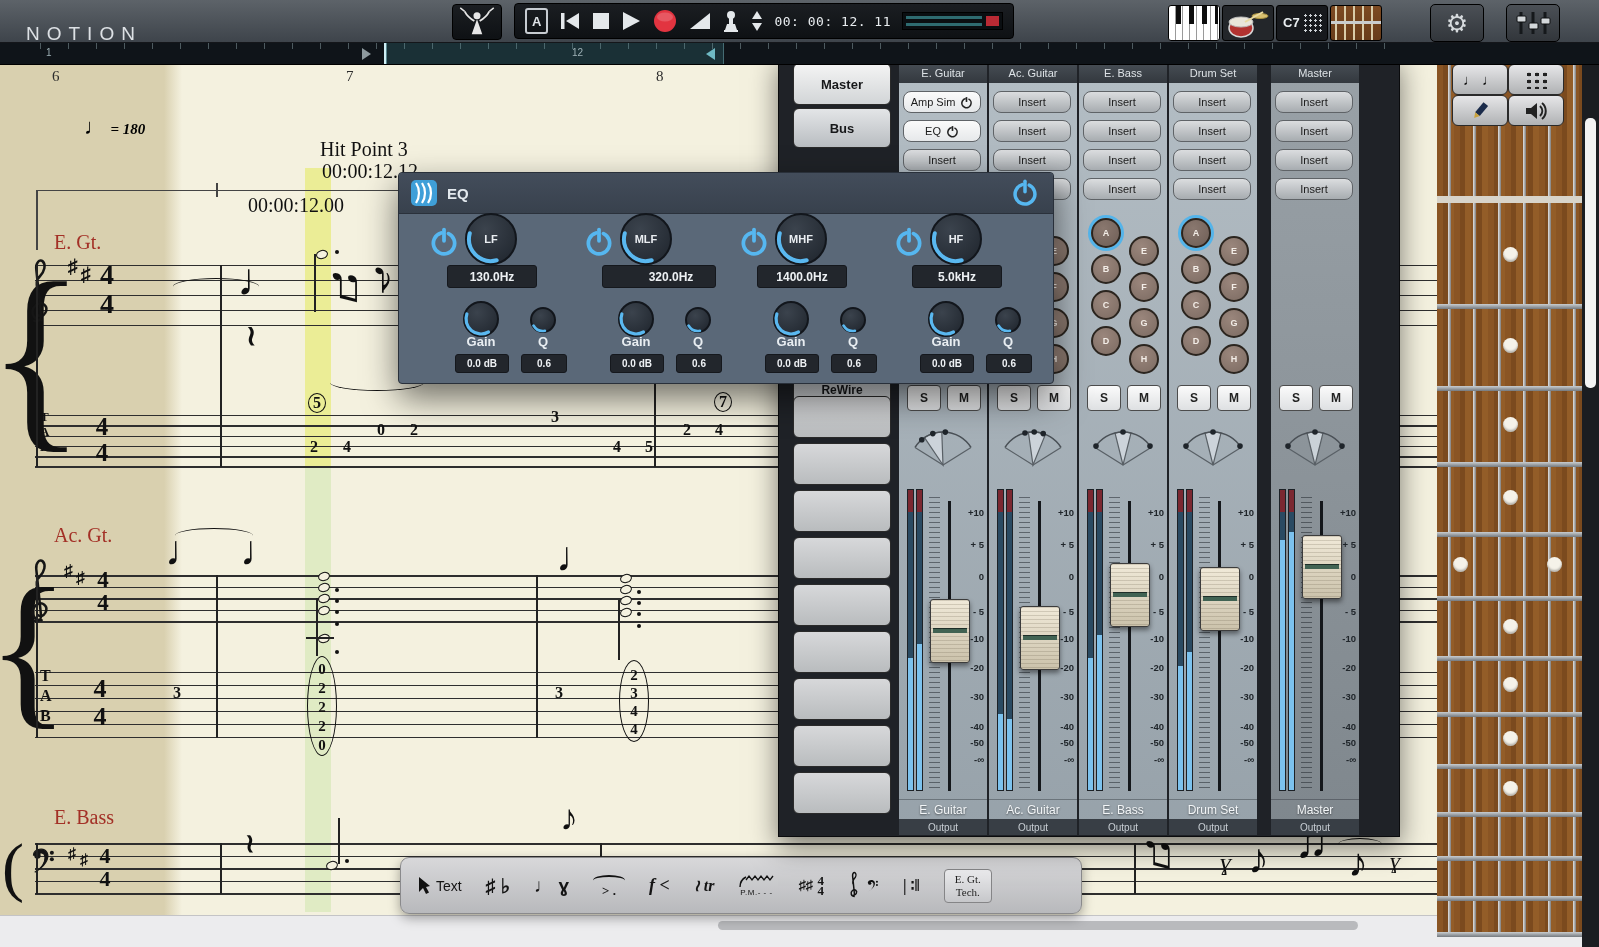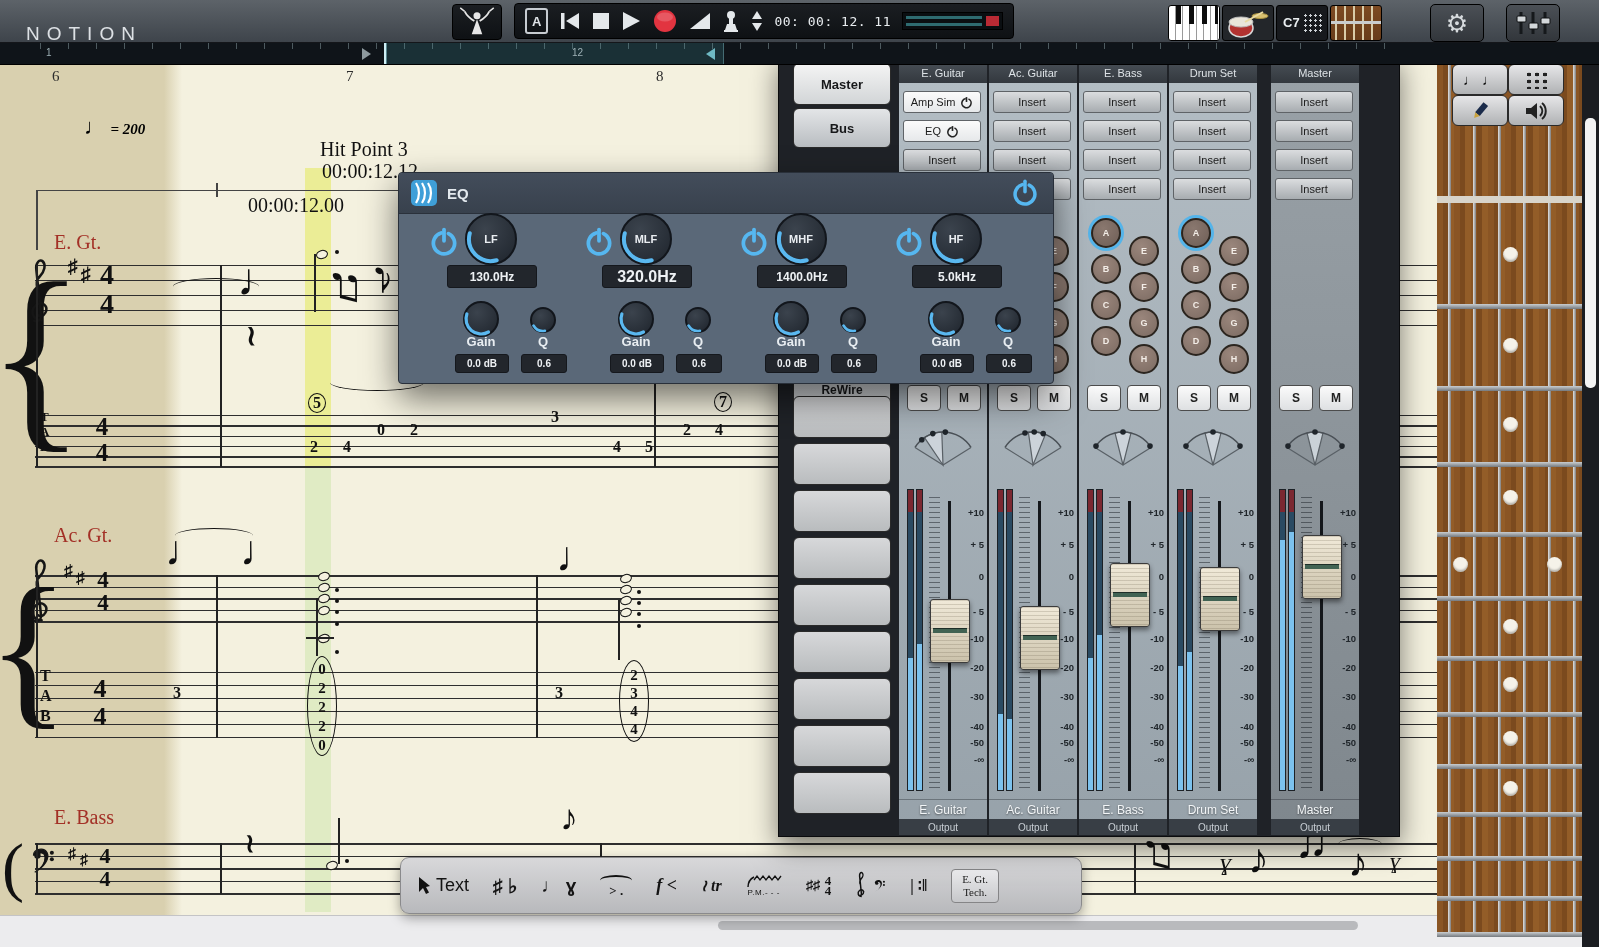--- a/index.html
+++ b/index.html
@@ -66,21 +66,21 @@
   .eqknob{position:absolute;border-radius:50%;background:radial-gradient(circle at 38% 30%,#3b434d,#1e242c);border:2px solid #12161c;box-sizing:border-box;color:#eaeef2;font-weight:bold;}
   .eqbox{position:absolute;background:#22262c;border:1px solid #15181d;border-radius:3px;color:#eef1f4;font-weight:bold;text-align:center;}
   .eqlab{position:absolute;transform:translateX(-50%);font-size:13px;font-weight:bold;color:#e8edf1;}
 
   
   #mixer{left:778px;top:55px;width:620px;height:780px;background:#1f2227;border:1px solid #0a0b0d;box-shadow:0 10px 26px rgba(0,0,0,.5);z-index:40;}
   .mtab{position:absolute;left:14px;width:96px;border:1px solid #2a2a2a;border-radius:6px;font-size:13px;font-weight:bold;color:#17181a;}
   .strip{position:absolute;top:7px;height:772px;width:88px;background:linear-gradient(180deg,#b3bdc4,#97a2aa);}
   .strip.master{background:linear-gradient(180deg,#99a1a7,#7f878d);}
   .shead{position:absolute;left:0;top:0;width:100%;height:20px;background:linear-gradient(#474e55,#33383e);color:#dde2e6;font-size:11px;}
-  .ins{position:absolute;left:4px;width:78px;height:22px;background:linear-gradient(#dbdddf,#a7acb0);border:1px solid #5f6367;border-radius:3px;font-size:11px;color:#1b1b1b;box-sizing:border-box;}
+  .ins{position:absolute;left:4px;width:78px;height:22px;background:linear-gradient(#dbdddf,#a7acb0);border:1px solid #5f6367;border-radius:8px;font-size:11px;color:#1b1b1b;box-sizing:border-box;}
   .ins.white{background:linear-gradient(#fbfbfb,#e6e8ea);}
   .mknob{position:absolute;width:30px;height:30px;border-radius:50%;background:radial-gradient(circle at 40% 32%,#9a867c,#7c6b62);border:2px solid #2b251f;box-sizing:border-box;color:#f3ede7;font-size:9px;font-weight:bold;}
   .mknob.on{box-shadow:0 0 0 3px #54b4ea;background:radial-gradient(circle at 40% 32%,#8a786f,#6e5e56);}
   .sm{position:absolute;width:32px;height:24px;background:linear-gradient(#fbfbfb,#dee0e2);border:1px solid #4c4c4c;border-radius:4px;font-size:12px;font-weight:bold;color:#222;}
   .meter{position:absolute;width:7px;top:426px;height:302px;border:1px solid #1c2126;box-sizing:border-box;}
   .ladder{position:absolute;left:30px;top:434px;width:11px;height:292px;background:repeating-linear-gradient(rgba(25,31,37,.5) 0 1px,transparent 1px 5px);}
   .ftrack{position:absolute;left:49px;top:438px;width:3px;height:290px;background:#14171b;}
   .fader{position:absolute;left:31px;width:38px;height:62px;border:1px solid #3c3c3c;border-radius:3px;background:linear-gradient(#f0e9d8,#cbc2ab);box-shadow:0 3px 5px rgba(0,0,0,.45);}
   .fader i{position:absolute;left:0;right:0;top:0;bottom:0;background:repeating-linear-gradient(rgba(90,80,60,.20) 0 1px,transparent 1px 4px);}
   .fader b{position:absolute;left:2px;right:2px;top:28px;height:4px;background:#416353;border-top:1px solid #1e2e28;}
@@ -234,21 +234,21 @@
     <div class="hl" style="left:305px;top:404px;height:444px;background:rgba(196,226,160,.42);"></div>
 
     <div class="stlines" style="top:201px;height:62px;background:repeating-linear-gradient(#2e2e2e 0 1.5px,transparent 1.5px 15px);"></div>
     <div class="stlines" style="top:351px;height:53px;background:repeating-linear-gradient(#2e2e2e 0 1.3px,transparent 1.3px 10.3px);"></div>
     <div class="stlines" style="top:511px;height:48px;background:repeating-linear-gradient(#2e2e2e 0 1.5px,transparent 1.5px 11.6px);"></div>
     <div class="stlines" style="top:608px;height:67px;background:repeating-linear-gradient(#2e2e2e 0 1.3px,transparent 1.3px 13px);"></div>
     <div class="stlines" style="top:779px;height:52px;background:repeating-linear-gradient(#2e2e2e 0 1.5px,transparent 1.5px 12.6px);"></div>
 
     <div class="abs" style="left:84px;top:50px;">
       <span class="ser" style="font-size:22px;">♩</span>
-      <span class="ser it" style="font-size:15px;font-weight:bold;">= 200</span>
+      <span class="ser it" style="font-size:15px;font-weight:bold;">= 180</span>
     </div>
     <div class="abs ser" style="left:320px;top:74px;font-size:20px;color:#111;">Hit Point 3</div>
     <div class="abs ser" style="left:322px;top:96px;font-size:20px;color:#111;">00:00:12.12</div>
     <div class="abs ser" style="left:248px;top:130px;font-size:20px;color:#111;">00:00:12.00</div>
 
     <div id="hitline" style="left:36px;top:126px;width:400px;"></div>
     <div class="hittick" style="left:216px;top:119px;height:14px;"></div>
     <div class="hittick" style="left:36px;top:126px;height:60px;"></div>
   <div class="mnum" style="position: absolute; left: 52px; top: 4px;">6</div>
       <div class="mnum" style="position: absolute; left: 346px; top: 4px;">7</div>
@@ -386,21 +386,21 @@
     </div>
 
   <div class="abs" id="bstrip"></div>
   <div class="abs" id="hthumb"></div>
 
   <div class="abs" id="palette">
       <div class="pitem">
         <svg width="14" height="19" viewBox="0 0 14 19">
           <path d="M2,1 L2,16 L6,12 L9,18 L12,16.5 L9,11 L13,10 Z" fill="#111"></path>
         </svg>
-        <span style="font-size: 18px;">Text</span>
+        <span style="font-size: 14px;">Text</span>
       </div>
       <div class="pitem">
         <span class="ser" style="font-size: 20px; font-weight: bold;">♯ ♭</span>
       </div>
       <div class="pitem">
         <span style="font-size: 19px; font-weight: bold;">♩ ɣ</span>
       </div>
       <div class="pitem">
         <div style="display:flex;flex-direction:column;align-items:center;">
           <div style="width:32px;height:9px;border-top:2px solid #111;border-radius:50% 50% 0 0;"></div>
@@ -757,21 +757,21 @@
       <div class="eqlab" style="position: absolute; left: 144px; top: 161px;">Q</div>
       <div class="eqbox center" style="position: absolute; left: 56px; top: 181px; width: 52px; height: 17px; font-size: 10px;">0.0 dB</div>
       <div class="eqbox center" style="position: absolute; left: 122px; top: 181px; width: 44px; height: 17px; font-size: 10px;">0.6</div>
       <div style="position: absolute; left: 185px; top: 54px; width: 30px; height: 30px;"><svg width="30" height="30" viewBox="0 0 24 24">
           <circle cx="12" cy="13" r="8.5" fill="none" stroke="#56b7f0" stroke-width="3" stroke-dasharray="47 7" transform="rotate(-65 12 13)" stroke-linecap="round"></circle>
           <line x1="12" y1="2" x2="12" y2="11" stroke="#56b7f0" stroke-width="3" stroke-linecap="round"></line>
         </svg></div>
       <div class="eqknob center" style="position: absolute; left: 221px; top: 40px; width: 52px; height: 52px; font-size: 11px;">MLF<svg width="52" height="52" style="position:absolute;left:-2px;top:-2px;">
           <path d="M31.7,47.3 A22,22 0 0 1 4.8,20.3" fill="none" stroke="#5ab8f0" stroke-width="4" stroke-linecap="round"></path>
         </svg></div>
-      <div class="eqbox center" style="position: absolute; left: 203px; top: 92px; width: 88px; height: 21px; font-size: 16px;">320.0Hz</div>
+      <div class="eqbox center" style="position: absolute; left: 203px; top: 92px; width: 88px; height: 21px; font-size: 12px; padding-left: 24px;">320.0Hz</div>
       <div class="eqknob" style="position: absolute; left: 219px; top: 128px; width: 36px; height: 36px;">
         <svg width="36" height="36" style="position:absolute;left:-2px;top:-2px;">
           <path d="M25.5,31 A15,15 0 0 1 3.9,12.9" fill="none" stroke="#5ab8f0" stroke-width="3.2" stroke-linecap="round"></path>
         </svg>
       </div>
       <div class="eqknob" style="position: absolute; left: 286px; top: 134px; width: 26px; height: 26px;">
         <svg width="26" height="26" style="position:absolute;left:-2px;top:-2px;">
           <path d="M14.9,23.8 A11,11 0 0 1 3.5,18.5" fill="none" stroke="#5ab8f0" stroke-width="2.6" stroke-linecap="round"></path>
         </svg>
       </div>

